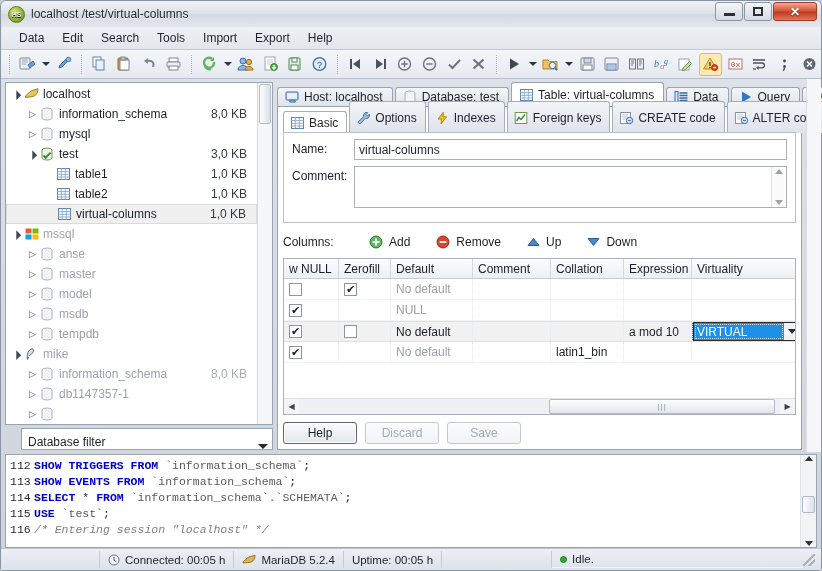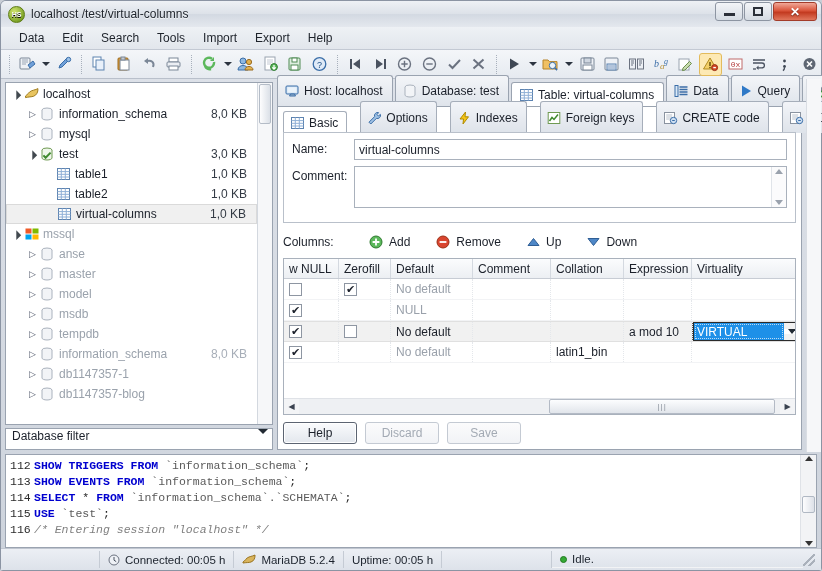--- a/index.html
+++ b/index.html
@@ -115,46 +115,46 @@
   .trow.dim .tsize { color:#a7aeb8; }
   .tree-scroll {
     width: 15px; flex: 0 0 15px; background:#f6f7f9;
     border-left:1px solid #d3d8df; position:relative;
   }
   .ts-thumb { position:absolute; left:1px; right:1px; top:1px; height:40px;
     background: linear-gradient(90deg,#fdfdfe,#dbe0e7); border:1px solid #b4bcc7; border-radius:2px;}
   .dbfilter {
     flex: 0 0 22px; margin-top:3px; margin-right:0px;
     border:1px solid #9aa3b0; background:#fff;
-    display:flex; align-items:flex-start; padding:0 4px 0 6px;
-    font-size:12px; color:#1b202a;
+    display:flex; align-items:flex-end; padding:0 4px 0 6px;
+    font-size:12px; color:#1b202a;margin-left:16px;
   }
   .dbfilter .cap { flex:1 1 auto; }
   .caret-down { width:0;height:0;border-left:5px solid transparent;border-right:5px solid transparent;border-top:5px solid #222a33;}
 
   
   .right { flex: 1 1 auto; min-width:0; display:flex; flex-direction:column; padding: 3px 4px 2px 4px; }
   .tabstrip { height: 24px; flex:0 0 24px; display:flex; align-items:flex-end; gap:2px; }
   .tab {
-    height: 31px; display:flex; align-items:center; gap:4px;
+    height: 19px; display:flex; align-items:center; gap:4px;
     padding: 0 9px 0 7px;
     border:1px solid #9aa3b0; border-bottom:none;
     border-radius: 3px 3px 0 0;
     background: linear-gradient(180deg,#f3f5f8,#dfe4eb);
     font-size:12px; color:#1b202a; white-space:nowrap;
   }
   .tab.active { height:24px; background:#fff; border-color:#9aa3b0; font-weight:normal; }
   .tab.small { padding:0 7px; }
   .panel {
     flex:1 1 auto; min-height:0;
     background:#fff; border:1px solid #9aa3b0; border-top:1px solid #9aa3b0;
     display:flex; flex-direction:column;
     padding: 4px 5px 4px 5px;
   }
-  .subtabs { height:22px; flex:0 0 22px; display:flex; align-items:flex-end; gap:13px; }
+  .subtabs { height:22px; flex:0 0 22px; display:flex; align-items:flex-end; gap:2px; }
   .stab {
     height:32px; display:flex; align-items:center; gap:4px;
     padding: 0 8px 0 6px;
     border:1px solid #a6aeba; border-bottom:none; border-radius:3px 3px 0 0;
     background: linear-gradient(180deg,#f2f4f8,#dee3ea);
     font-size:12px; color:#1b202a; white-space:nowrap;
   }
   .stab.active { height:22px; background:#fff; }
   .groupbox {
     border:1px solid #b9c0ca; background:#fff;
@@ -649,53 +649,64 @@
               <span class="ticon">
                 <svg width="15" height="14" viewBox="0 0 15 14">
                   <ellipse cx="7" cy="3" rx="5" ry="2" fill="#f2f4f7" stroke="#aab2bd"></ellipse>
                   <path d="M2 3v8c0 1.1 2.2 2 5 2s5-.9 5-2V3" fill="#f2f4f7" stroke="#aab2bd"></path>
                 </svg>
               </span>
               <span class="tlabel">tempdb</span>
               <span class="tsize"></span>
             </div>
             <div class="trow dim">
-              <span style="display: inline-block; width: 16px;"></span>
-              <span class="exp closed"></span>
-              <span class="ticon">
-                <svg width="15" height="14" viewBox="0 0 15 14">
-                  <ellipse cx="7" cy="3" rx="5" ry="2" fill="#f2f4f7" stroke="#aab2bd"></ellipse>
-                  <path d="M2 3v8c0 1.1 2.2 2 5 2s5-.9 5-2V3" fill="#f2f4f7" stroke="#aab2bd"></path>
-                </svg>
-              </span>
-              <span class="tlabel">information_schema</span>
-              <span class="tsize">8,0 KB</span>
+              <span style="display: inline-block; width: 0px;"></span>
+              <span class="exp open"></span>
+              <span class="ticon">
+                <svg width="16" height="14" viewBox="0 0 15 14">
+                  <path d="M3 12.5C2 9 3 4 6.5 2c1.6-.9 3 .4 2.6 2.2C8.6 6.4 6 7 4.6 9.2" fill="#cfe0ef" stroke="#4a6b8a"></path>
+                  <path d="M3 12.5l1.2-2.4" stroke="#4a6b8a"></path>
+                </svg>
+              </span>
+              <span class="tlabel">mike</span>
+              <span class="tsize"></span>
             </div>
             <div class="trow dim">
               <span style="display: inline-block; width: 16px;"></span>
               <span class="exp closed"></span>
               <span class="ticon">
                 <svg width="15" height="14" viewBox="0 0 15 14">
                   <ellipse cx="7" cy="3" rx="5" ry="2" fill="#f2f4f7" stroke="#aab2bd"></ellipse>
                   <path d="M2 3v8c0 1.1 2.2 2 5 2s5-.9 5-2V3" fill="#f2f4f7" stroke="#aab2bd"></path>
                 </svg>
               </span>
-              <span class="tlabel">db1147357-1</span>
-              <span class="tsize"></span>
+              <span class="tlabel">information_schema</span>
+              <span class="tsize">8,0 KB</span>
             </div>
             <div class="trow dim">
               <span style="display: inline-block; width: 16px;"></span>
               <span class="exp closed"></span>
               <span class="ticon">
                 <svg width="15" height="14" viewBox="0 0 15 14">
                   <ellipse cx="7" cy="3" rx="5" ry="2" fill="#f2f4f7" stroke="#aab2bd"></ellipse>
                   <path d="M2 3v8c0 1.1 2.2 2 5 2s5-.9 5-2V3" fill="#f2f4f7" stroke="#aab2bd"></path>
                 </svg>
               </span>
-              <span class="tlabel">db1147357-blog</span>
+              <span class="tlabel">db1147357-1</span>
+              <span class="tsize"></span>
+            </div>
+            <div class="trow dim">
+              <span style="display: inline-block; width: 16px;"></span>
+              <span class="exp closed"></span>
+              <span class="ticon">
+                <svg width="15" height="14" viewBox="0 0 15 14">
+                  <ellipse cx="7" cy="3" rx="5" ry="2" fill="#f2f4f7" stroke="#aab2bd"></ellipse>
+                  <path d="M2 3v8c0 1.1 2.2 2 5 2s5-.9 5-2V3" fill="#f2f4f7" stroke="#aab2bd"></path>
+                </svg>
+              </span>
               <span class="tsize"></span>
             </div>
           </div>
         <div class="tree-scroll">
           <div class="ts-thumb"></div>
         </div>
       </div>
       <div class="dbfilter">
         <span class="cap">Database filter</span>
         <span class="caret-down"></span>

